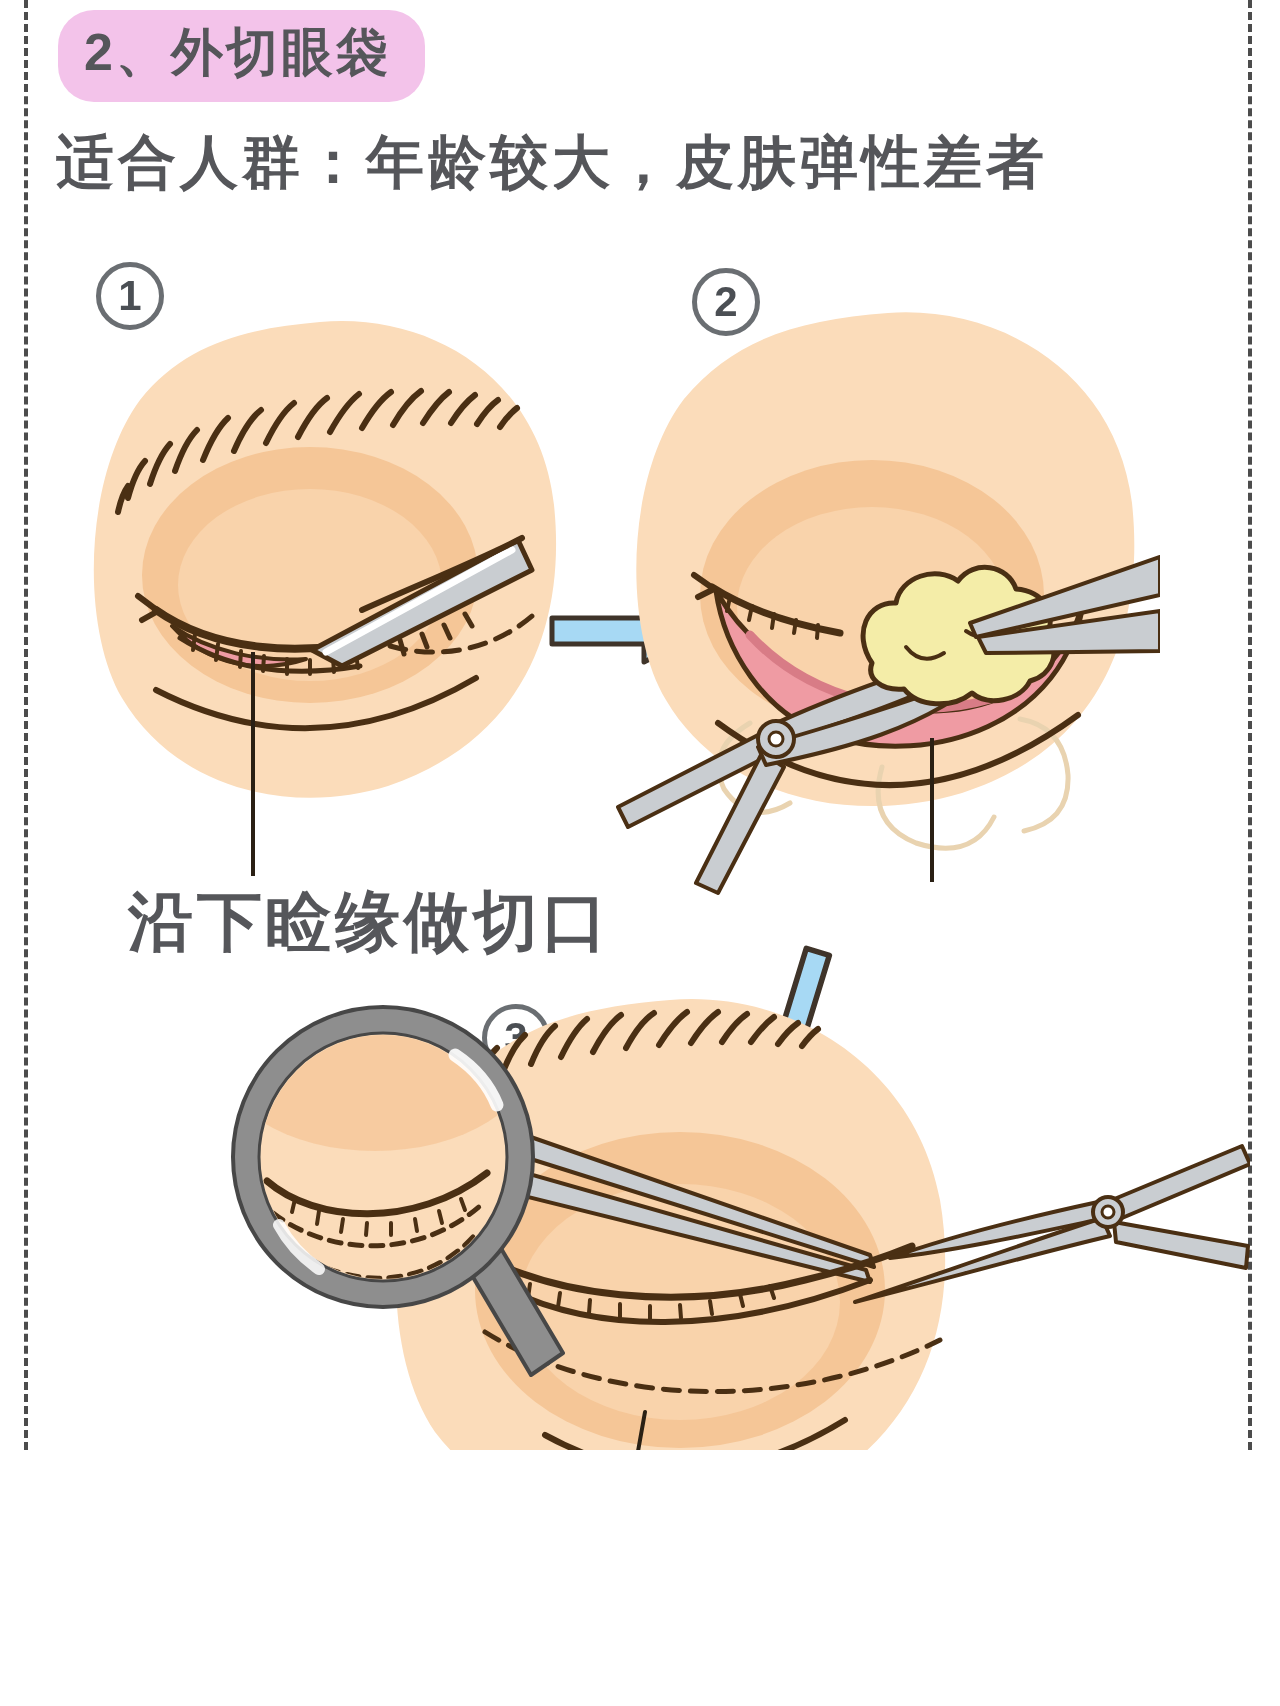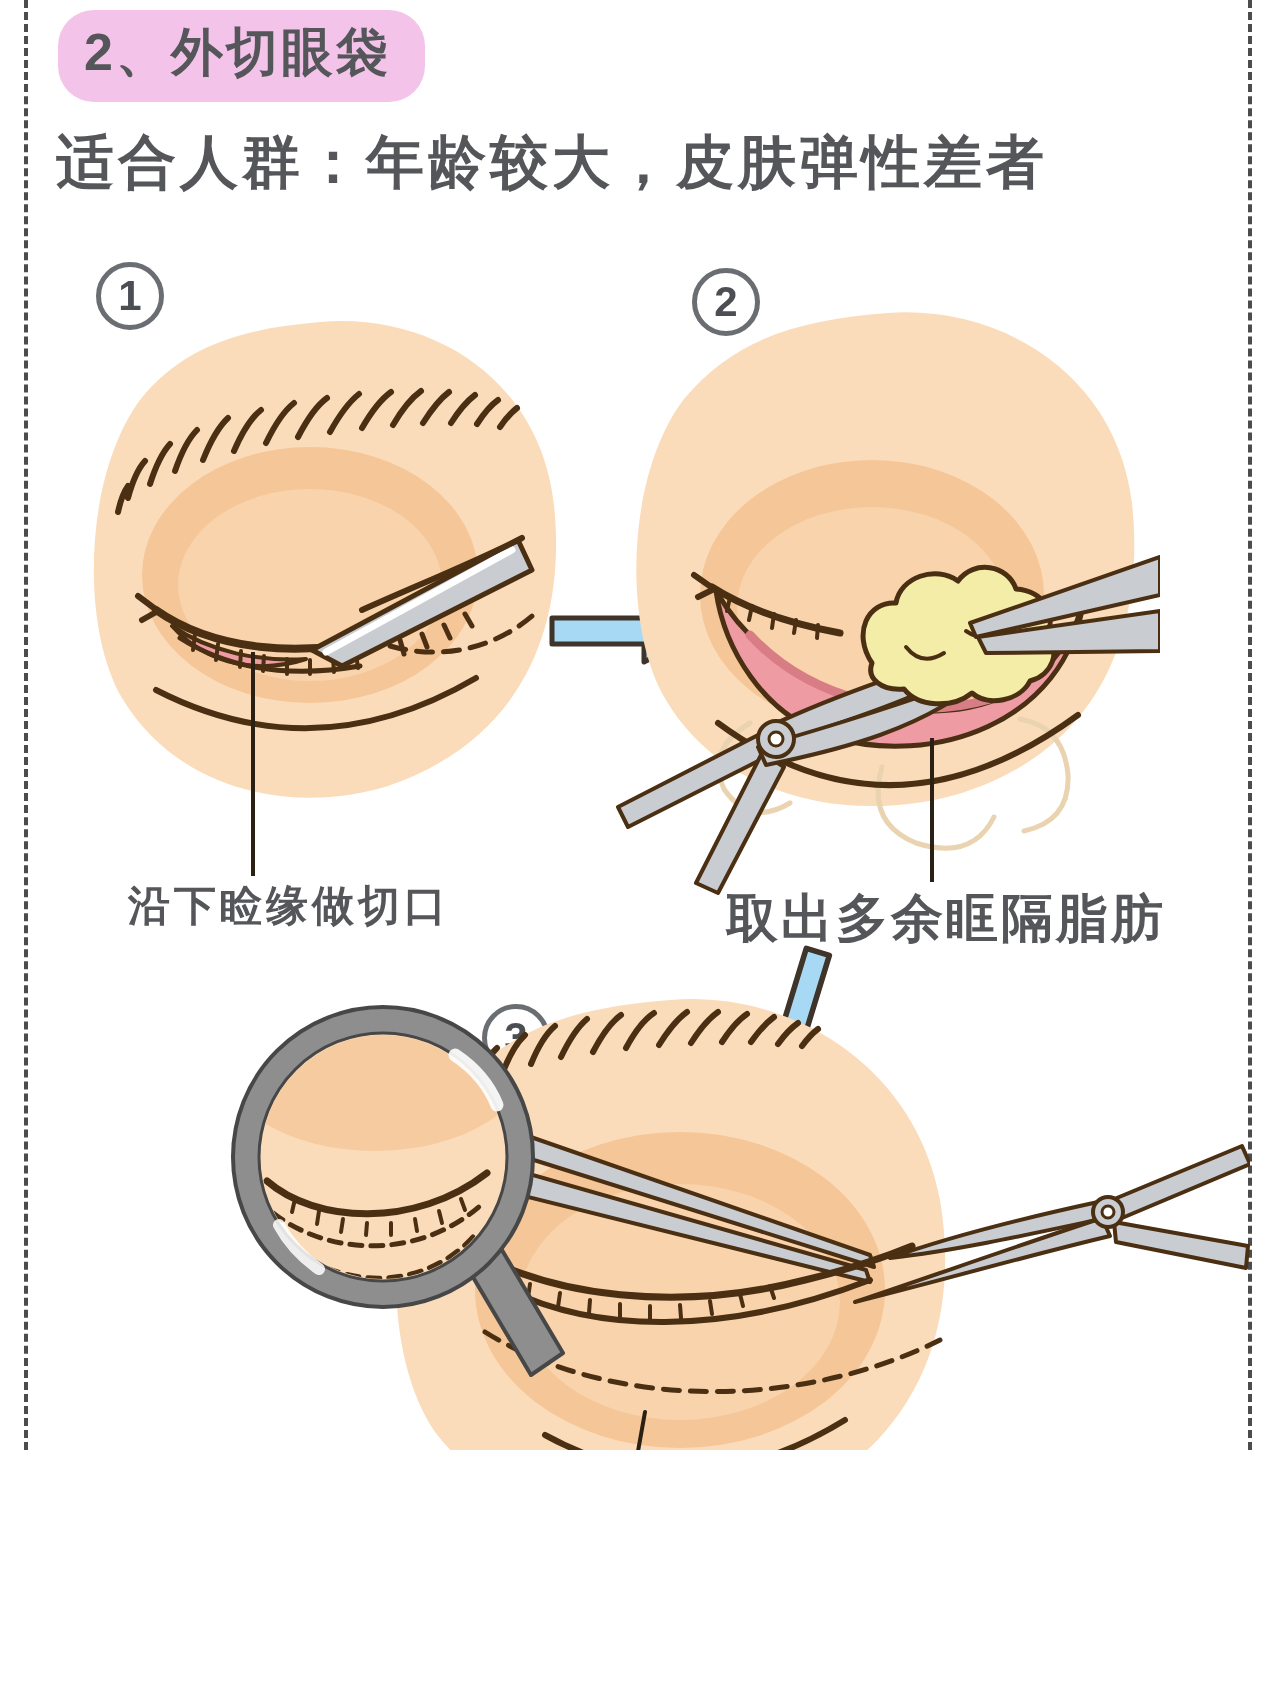--- a/index.html
+++ b/index.html
@@ -27,21 +27,21 @@
     font-size:42px;font-weight:bold;display:flex;align-items:center;justify-content:center;
     background:#fff;
   }
   #step1-circle{left:96px;top:262px;}
   #step2-circle{left:692px;top:268px;}
   #step3-circle{left:482px;top:1004px;}
 
   .caption{
     position:absolute;font-weight:bold;color:var(--text);white-space:nowrap;
   }
-  #caption-1{left:128px;top:878px;font-size:42px;letter-spacing:4px;}
+  #caption-1{left:128px;top:878px;font-size:65px;letter-spacing:4px;}
   #caption-2{left:726px;top:884px;font-size:52px;letter-spacing:3px;}
   #caption-3{left:462px;top:1620px;font-size:56px;letter-spacing:10px;text-align:center;}
   .watermark{
     position:absolute;left:508px;top:1638px;font-size:46px;font-weight:bold;
     color:var(--watermark_white);letter-spacing:16px;white-space:nowrap;
     text-shadow:0 0 3px rgba(160,160,160,.55);
   }
 
   .pointer-line{position:absolute;width:4px;background:var(--pointer);}
   #pointer-1{left:251px;top:652px;height:224px;}
@@ -204,17 +204,16 @@
       <path class="nf st" stroke-width="5" stroke-dasharray="12 9" d="M76,262 C130,306 210,304 258,252"></path>
     </g>
     <path class="nf st-white" stroke-width="13" opacity="0.9" d="M240,70 q30,20 42,50"></path>
     <path class="nf st-white" stroke-width="12" opacity="0.85" d="M64,240 q14,26 40,44"></path>
   </svg>
 
   <div class="pointer-line" id="pointer-1"></div>
   <div class="pointer-line" id="pointer-2"></div>
 
   <div class="caption" id="caption-1">沿下睑缘做切口</div>
-  <div class="caption" id="caption-2">取出多余眶隔脂肪</div>
   <div class="caption" id="caption-3">祛除松弛皮肤</div>
   <div class="watermark">樱桃整形网</div>
 
 </div>
 
 </body></html>

